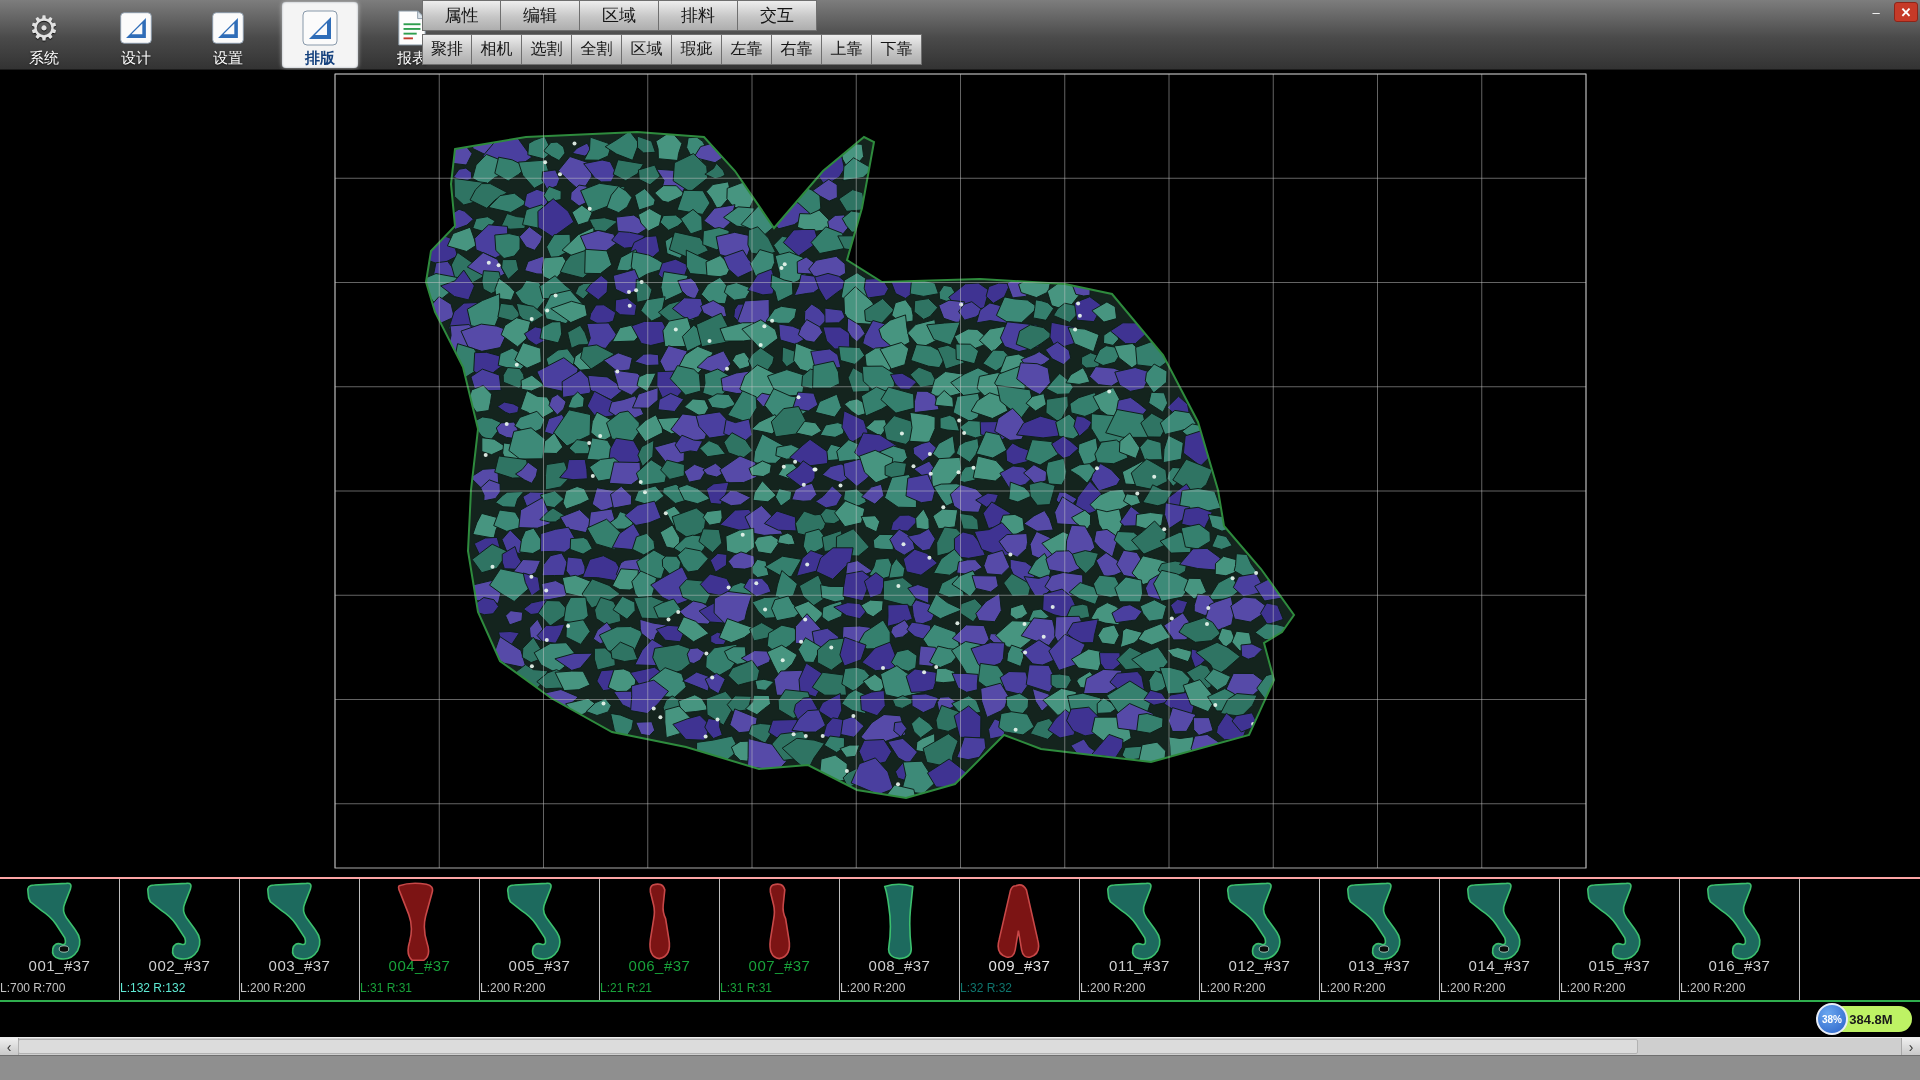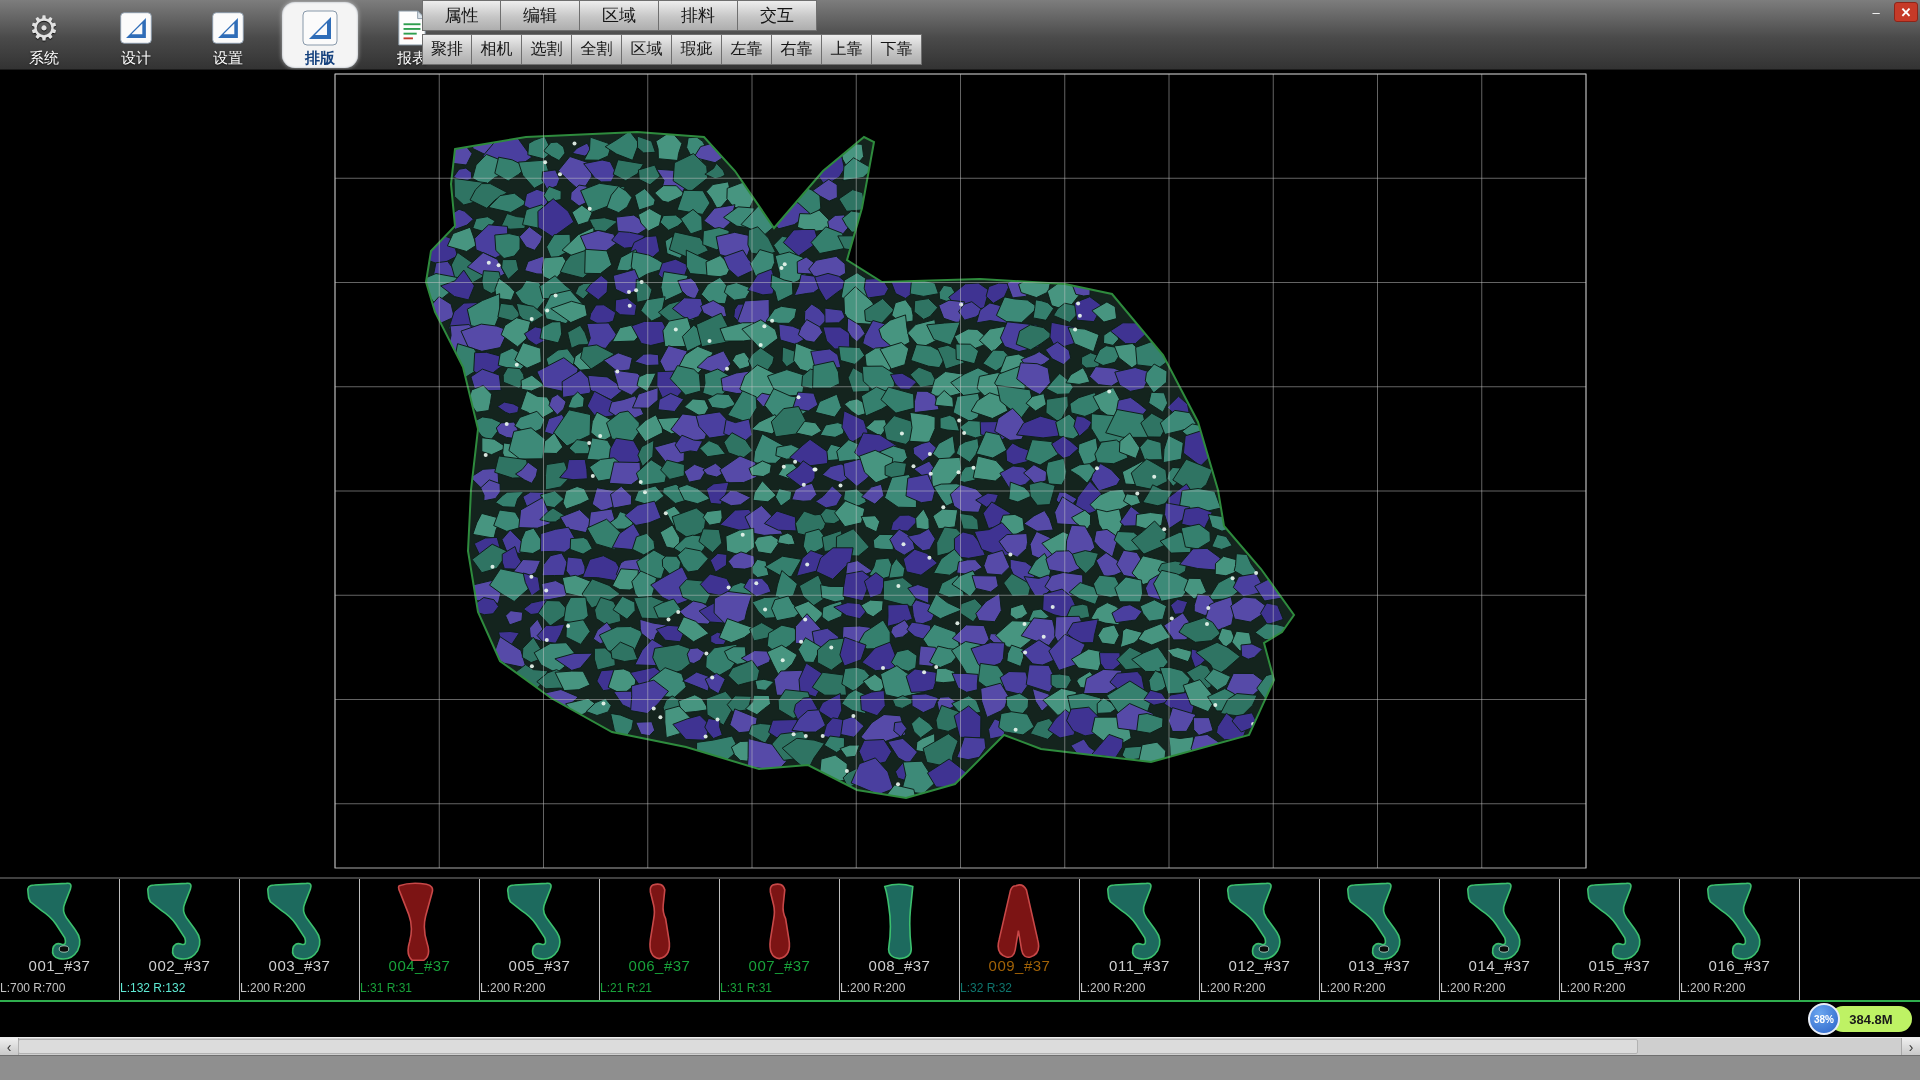--- a/index.html
+++ b/index.html
@@ -4,51 +4,51 @@
 <style>
   html,body{margin:0;padding:0;background:#222;}
   .window{position:relative;width:1920px;height:1080px;overflow:hidden;background:#000;font-family:"Liberation Sans",sans-serif;}
 
   
   .topbar{position:relative;height:70px;background:linear-gradient(#7d7d7d,#4a4a4a 55%,#333333);border-bottom:1px solid #1c1c1c;box-sizing:border-box;}
   .big-btns{position:absolute;left:6px;top:2px;display:flex;gap:16px;height:66px;}
   .big-btn{width:76px;height:66px;display:flex;flex-direction:column;align-items:center;justify-content:flex-end;cursor:pointer;border-radius:4px;padding-bottom:1px;box-sizing:border-box;}
   .big-btn .bicon{width:40px;height:40px;display:flex;align-items:center;justify-content:center;margin-bottom:1px;}
   .big-btn .blabel{font-size:15px;color:#fff;line-height:18px;text-shadow:0 1px 2px rgba(0,0,0,.7);}
-  .big-btn.selected{background:#f4f4f4;box-shadow:inset 0 0 2px #9aa4b0,0 0 4px rgba(255,255,255,.55);border-radius:13px;}
+  .big-btn.selected{background:#f4f4f4;box-shadow:inset 0 0 2px #9aa4b0,0 0 4px rgba(255,255,255,.55);}
   .big-btn.selected .blabel{color:#16427e;font-weight:bold;text-shadow:none;}
   .gear-glyph{font-size:34px;color:#e2e2e2;line-height:40px;text-shadow:0 1px 1px #111;}
 
   .menu-area{position:absolute;left:422px;top:0;}
   .menu-row{display:flex;}
   .menu-btn{height:31px;display:flex;align-items:center;justify-content:center;background:linear-gradient(#eeeeee,#c6c6c6 55%,#aeaeae);border:1px solid #6f6f6f;border-left-width:0;color:#141414;font-size:17px;cursor:pointer;box-sizing:border-box;}
   .menu-btn:first-child{border-left-width:1px;}
   .tab-btn{width:79px;}
   .tool-btn{width:50px;font-size:16px;}
   .menu-row.second{margin-top:3px;}
 
   .win-controls{position:absolute;top:2px;right:2px;display:flex;gap:6px;align-items:center;}
   .win-btn{width:24px;height:20px;display:flex;align-items:center;justify-content:center;color:#fff;font-size:13px;cursor:pointer;}
   .win-btn.close{background:#c63a28;border-radius:3px;font-weight:bold;border:1px solid #8e2418;box-sizing:border-box;}
 
   
   .canvas-wrap{position:relative;height:807px;background:#000;}
   .canvas-wrap svg{position:absolute;left:0;top:0;display:block;}
 
   
-  .thumb-strip{height:125px;display:flex;background:#000;border-top:2px solid #404040;border-bottom:2px solid #2fae4e;box-sizing:border-box;overflow:hidden;}
+  .thumb-strip{height:125px;display:flex;background:#000;border-top:2px solid #fca5a5;border-bottom:2px solid #2fae4e;box-sizing:border-box;overflow:hidden;}
   .thumb-cell{flex:0 0 120px;position:relative;border-right:1px solid #bdbdbd;box-sizing:border-box;cursor:pointer;background:#000;}
   .thumb-cell svg{position:absolute;left:8px;top:2px;}
   .tid{position:absolute;bottom:26px;left:0;width:100%;text-align:center;font-size:15px;letter-spacing:.5px;}
   .tlr{position:absolute;bottom:5px;left:0;width:100%;font-size:12px;}
 
   
   .status-row{position:relative;height:35px;background:#000;}
   .mem-pill{position:absolute;right:8px;top:4px;min-width:62px;height:26px;padding:0 10px;background:#bef264;border-radius:13px;display:flex;align-items:center;justify-content:center;font-size:13px;font-weight:bold;color:#1a1a1a;z-index:1;}
-  .prog-circle{position:absolute;right:80px;top:1px;width:32px;height:32px;border-radius:50%;background:radial-gradient(circle at 35% 30%,#6aa6ef,#2a62c8);border:2px solid #e9eef7;box-sizing:border-box;display:flex;align-items:center;justify-content:center;color:#fff;font-size:10px;font-weight:bold;z-index:2;}
+  .prog-circle{position:absolute;right:72px;top:1px;width:32px;height:32px;border-radius:50%;background:radial-gradient(circle at 35% 30%,#6aa6ef,#2a62c8);border:2px solid #e9eef7;box-sizing:border-box;display:flex;align-items:center;justify-content:center;color:#fff;font-size:10px;font-weight:bold;z-index:2;}
 
   
   .hscroll{position:relative;height:18px;background:#cfcfcf;border-top:1px solid #ededed;box-sizing:border-box;}
   .scroll-arrow{position:absolute;top:0;width:18px;height:17px;display:flex;align-items:center;justify-content:center;color:#333;font-size:14px;background:linear-gradient(#efefef,#c9c9c9);cursor:pointer;}
   .scroll-arrow.left{left:0;border-right:1px solid #a8a8a8;}
   .scroll-arrow.right{right:0;border-left:1px solid #a8a8a8;}
   .scroll-thumb{position:absolute;left:18px;top:1px;height:15px;width:1620px;background:#dcdcdc;border:1px solid #b2b2b2;box-sizing:border-box;border-radius:2px;cursor:grab;}
   .bottom-filler{height:25px;background:#8f8f8f;border-top:1px solid #6f6f6f;box-sizing:border-box;}
 </style>
 </head>
@@ -1095,21 +1095,21 @@
         <svg width="104" height="88" viewBox="0 0 100 110">
        <path d="M31 7 Q49 1 66 7 L63 36 Q61 57 64 84 Q65 96 49 97 Q34 95 36 83 Q40 56 36 32 Q34 16 31 7 Z" fill="#1d6a5e" stroke="#3cc06e" stroke-width="2"></path>
      </svg>
      <div class="tid" style="color:#d0d0d0">008_#37</div>
      <div class="tlr" style="color:#c4c4c4">L:200 R:200</div>
       </div>
       <div class="thumb-cell">
         <svg width="104" height="88" viewBox="0 0 100 110">
        <path d="M45 6 Q53 2 58 11 L72 73 Q77 91 63 95 Q54 97 52 86 L48 62 L44 86 Q42 97 33 95 Q19 91 24 73 L38 12 Q40 6 45 6 Z" fill="#7c1414" stroke="#c84848" stroke-width="2"></path>
      </svg>
-     <div class="tid" style="color:#a16207">009_#37</div>
+     <div class="tid" style="color:#e5e5e5">009_#37</div>
      <div class="tlr" style="color:#0f766e">L:32 R:32</div>
       </div>
       <div class="thumb-cell">
         <svg width="104" height="88" viewBox="0 0 100 110">
        <path d="M10 14 Q8 5 18 5 L58 3 Q66 2 63 10 L56 28 Q52 37 58 46 L69 61 Q79 74 72 87 Q64 100 49 97 Q39 95 41 85 Q43 76 52 79 Q59 81 56 71 L45 54 Q38 44 27 37 L13 26 Q10 21 10 14 Z" fill="#1d6a5e" stroke="#3cc06e" stroke-width="2"></path>
      </svg>
      <div class="tid" style="color:#d0d0d0">011_#37</div>
      <div class="tlr" style="color:#c4c4c4">L:200 R:200</div>
       </div>
       <div class="thumb-cell">

